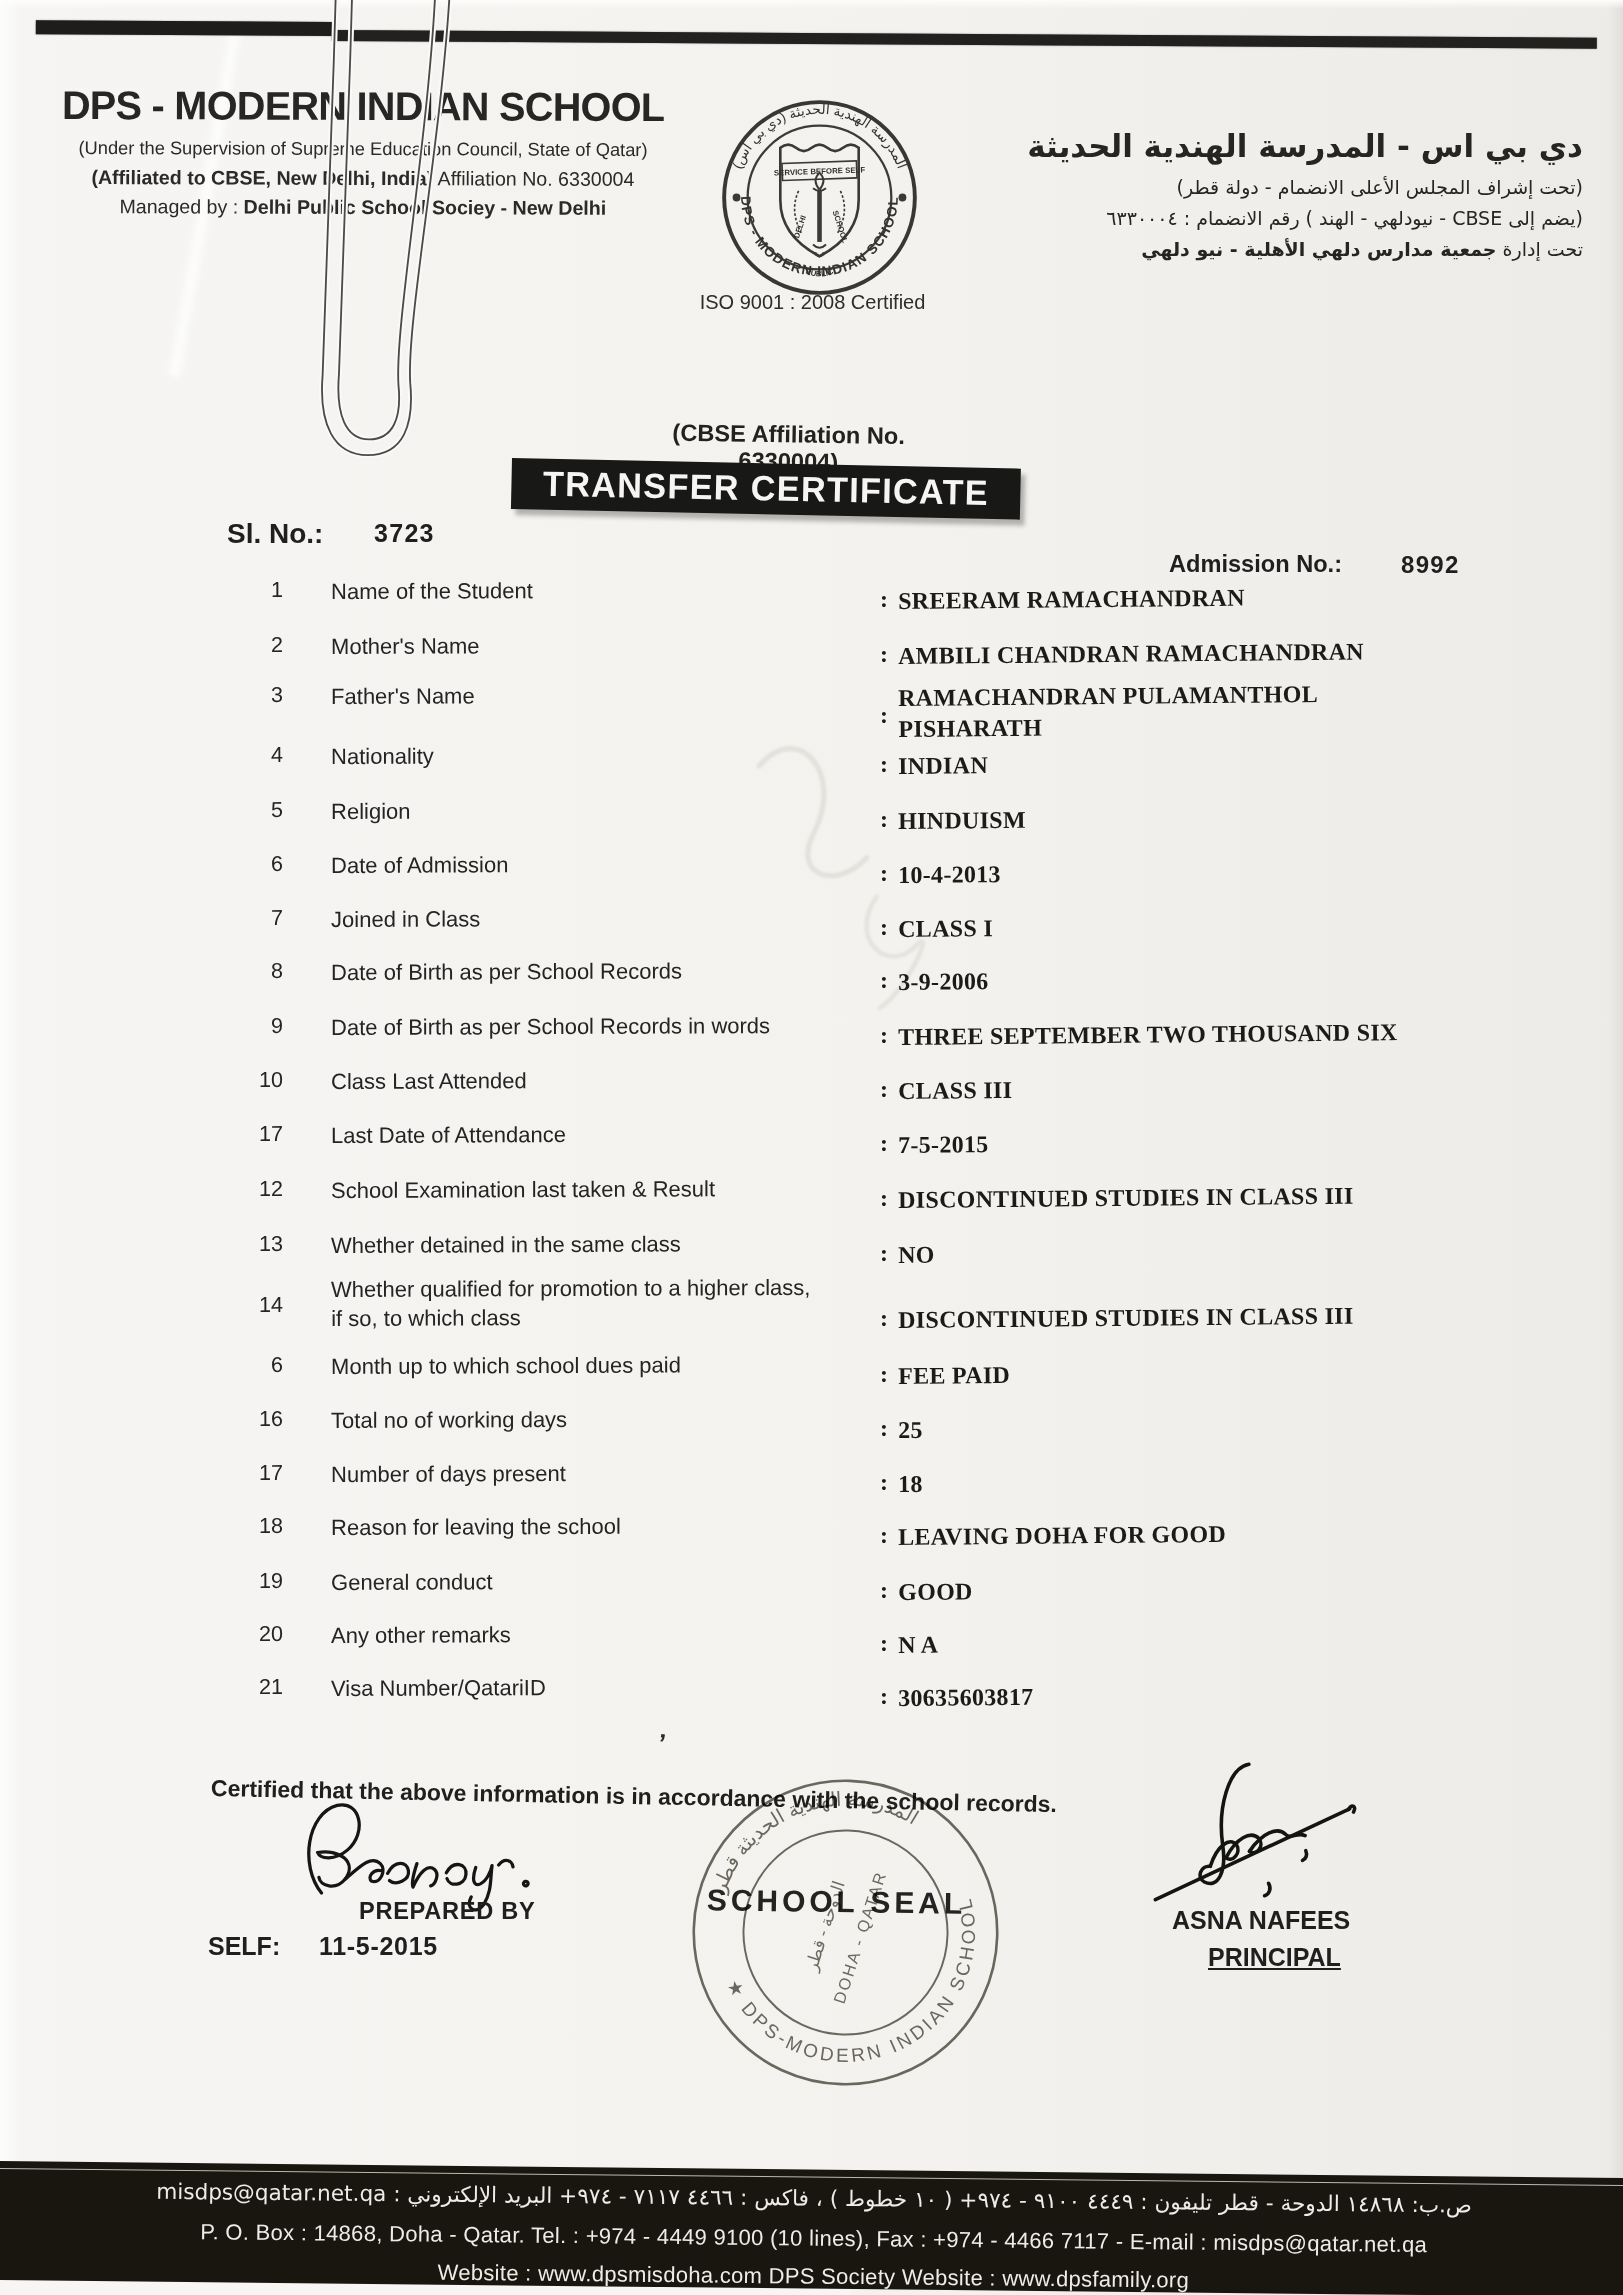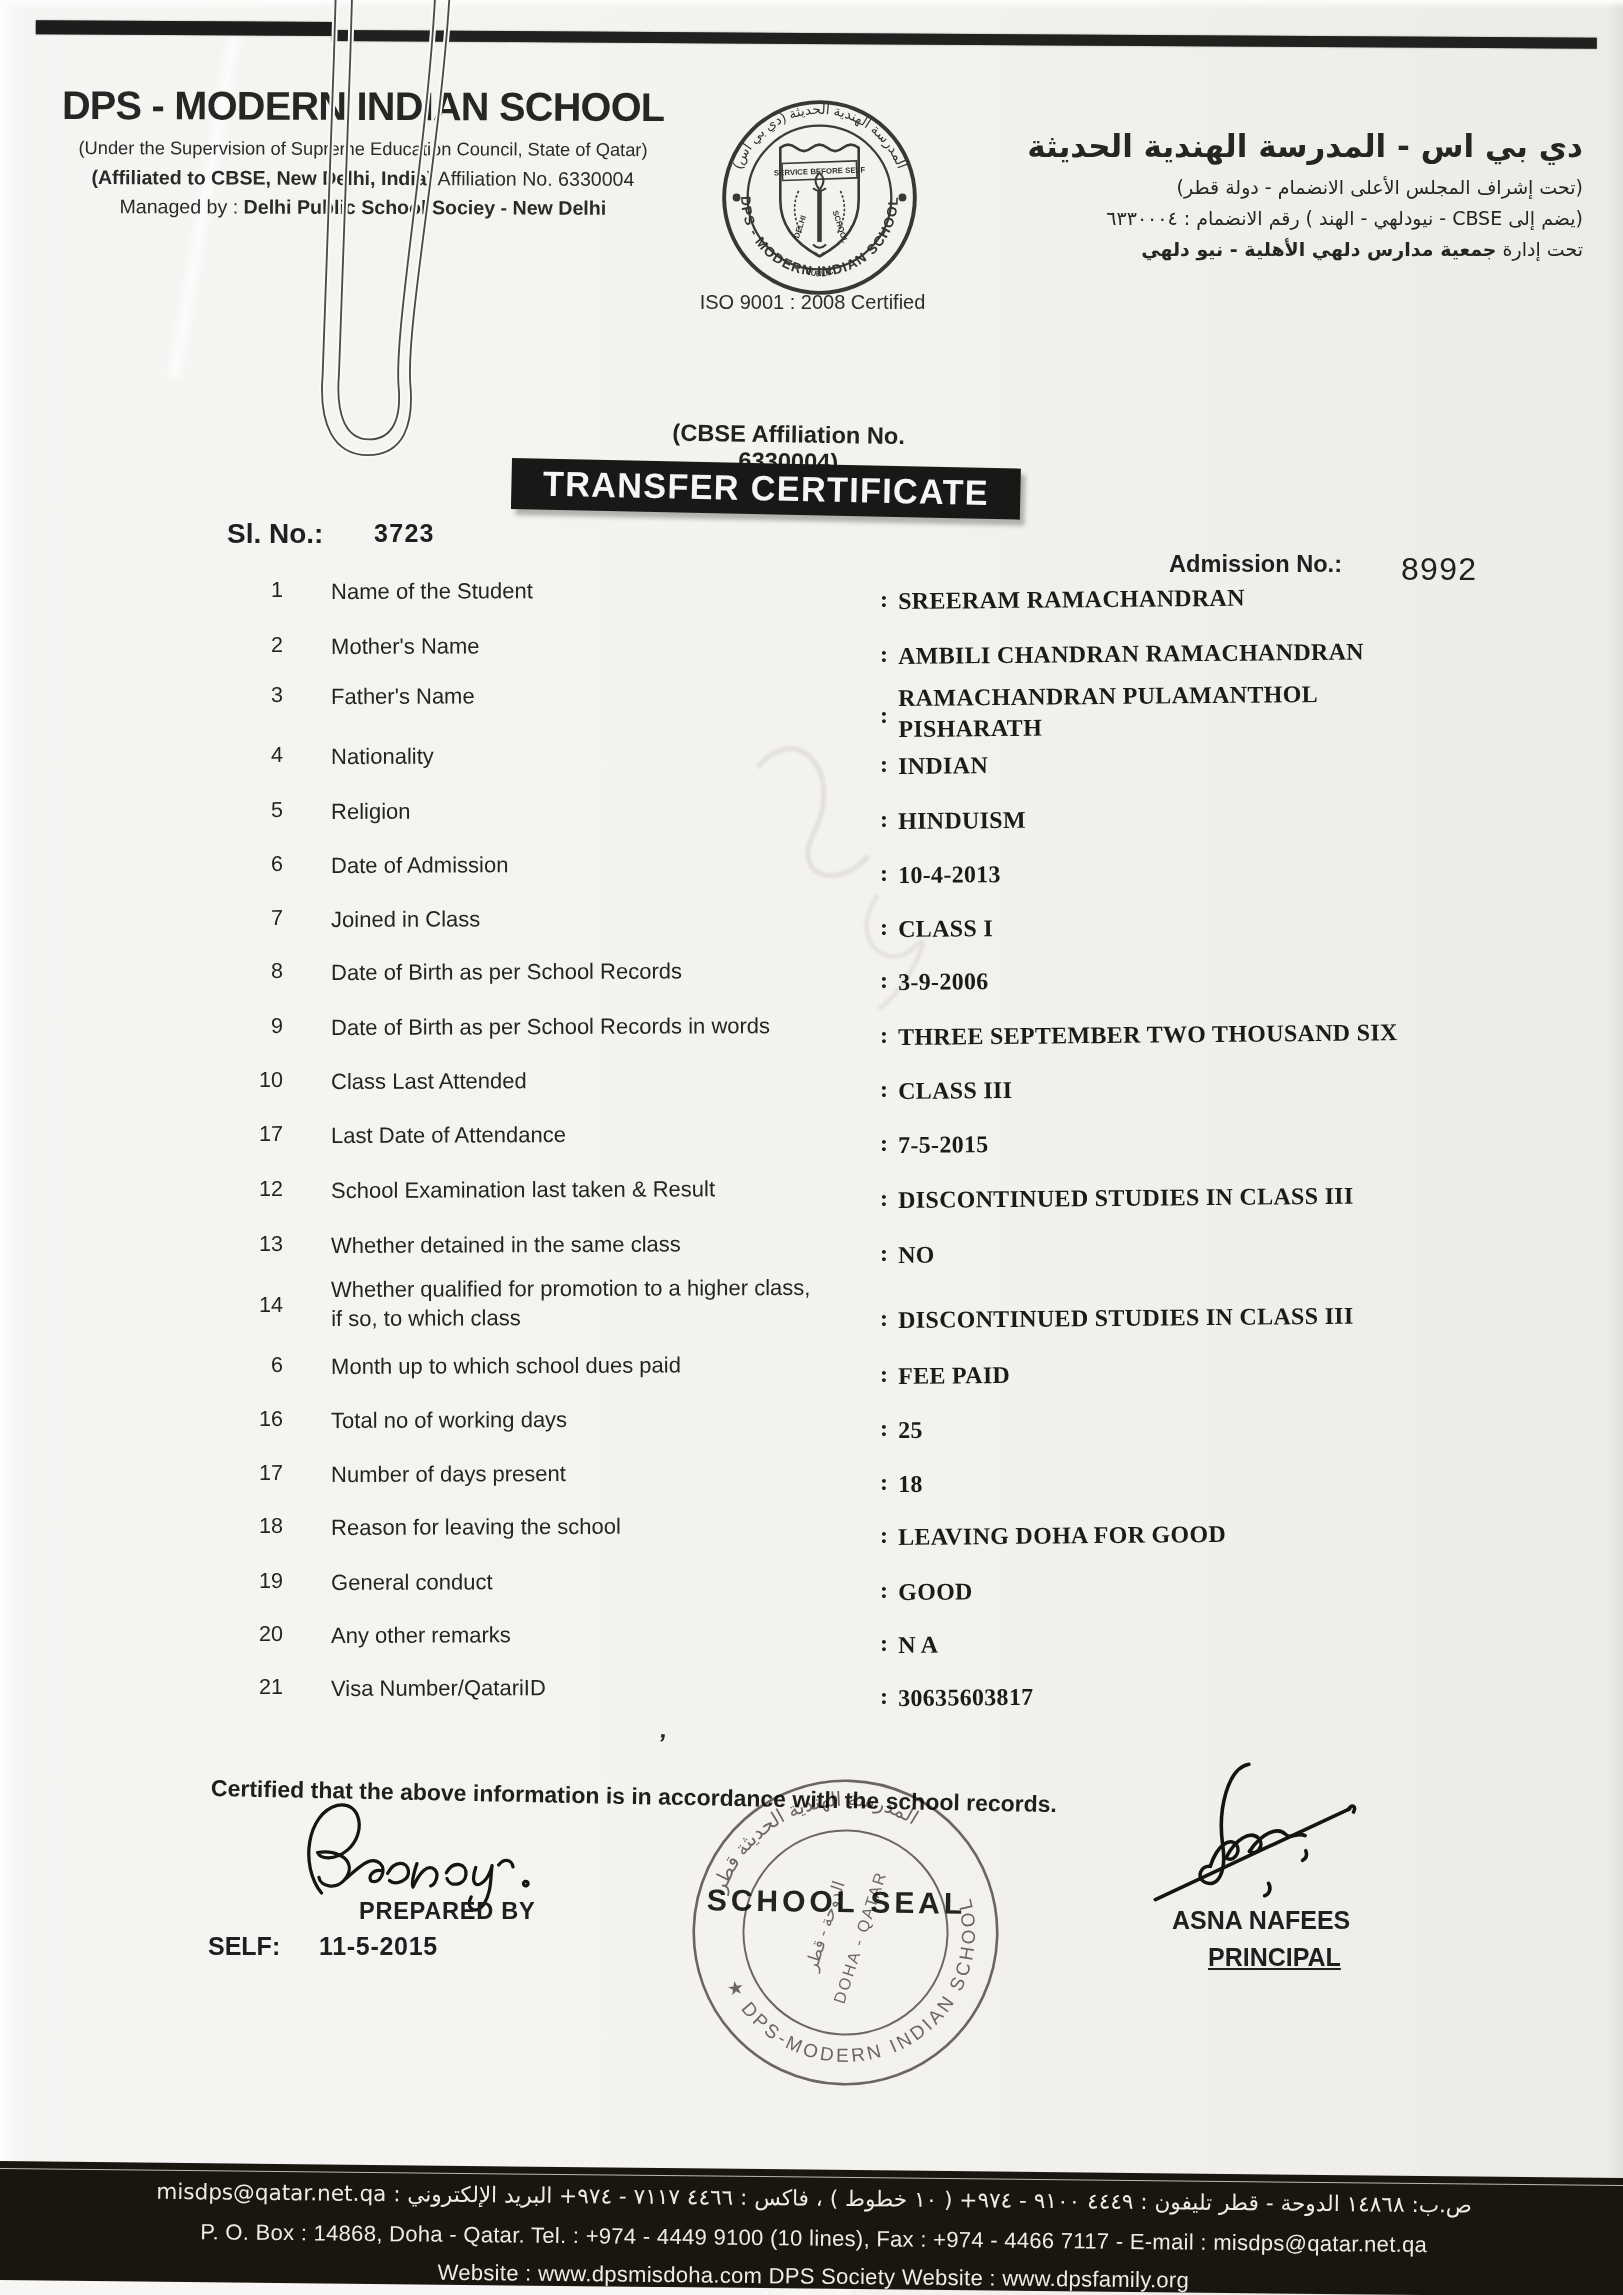--- a/index.html
+++ b/index.html
@@ -36,21 +36,21 @@
   .iso{left:675px;top:291px;width:275px;text-align:center;font-size:20px;color:#2e2d2c;}
   
   .cbse{left:638px;top:419px;width:301px;text-align:center;font-size:23.6px;font-weight:bold;color:#232221;transform:rotate(0.9deg);transform-origin:left center;}
   .banner{left:512px;top:458px;width:509px;height:51px;background:#181817;transform:rotate(1.2deg);transform-origin:left top;
           box-shadow:4.6px 5.9px 4.6px rgba(100,98,95,.45);text-align:center;}
   .banner span{display:inline-block;line-height:50px;font-size:35px;font-weight:bold;color:#f6f5f3;letter-spacing:1.3px;transform:scaleX(.98);}
   
   .slno-l{left:227px;top:518px;font-size:28px;font-weight:bold;}
   .slno-v{left:374px;top:519px;font-size:25px;font-weight:bold;letter-spacing:1.3px;}
   .adm-l{left:1169px;top:551px;font-size:23.6px;font-weight:bold;}
-  .adm-v{left:1401px;top:551px;font-size:32px;font-weight:normal;letter-spacing:1.3px;}
+  .adm-v{left:1401px;top:551px;font-size:24px;font-weight:bold;letter-spacing:1.3px;}
   
   .row{position:absolute;left:0;width:1624px;height:46px;}
   .fnum{position:absolute;left:242px;top:0;width:41px;text-align:right;font-size:21.6px;color:#242423;transform:rotate(-0.2deg);}
   .flabel{position:absolute;left:331px;top:0;width:563px;font-size:22px;color:#242423;white-space:pre-line;line-height:29px;transform:rotate(-0.25deg);transform-origin:left top;}
   .fcolon{position:absolute;left:880px;top:9.2px;font-family:"Liberation Serif",serif;font-size:24px;font-weight:bold;color:#1c1b1a;}
   .fvalue{position:absolute;left:898px;top:9.2px;width:681px;font-family:"Liberation Serif",serif;font-size:24px;font-weight:bold;color:#1c1b1a;
           letter-spacing:0.3px;white-space:pre-line;line-height:31px;transform:rotate(-0.55deg);transform-origin:left top;}
   
   .certified{left:211px;top:1775px;font-size:23px;font-weight:bold;color:#201f1e;transform:rotate(1.1deg);transform-origin:left center;}
   .prepared{left:359px;top:1898px;font-size:23.6px;font-weight:bold;letter-spacing:0.7px;}

